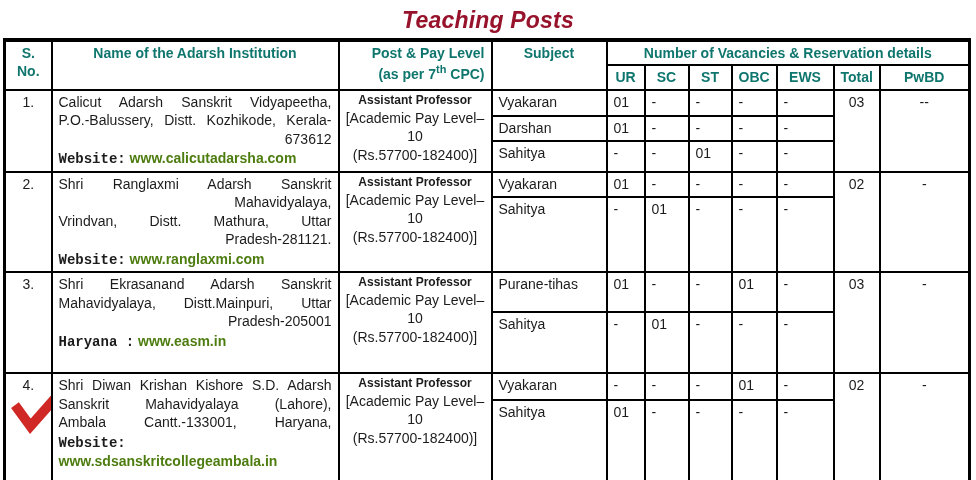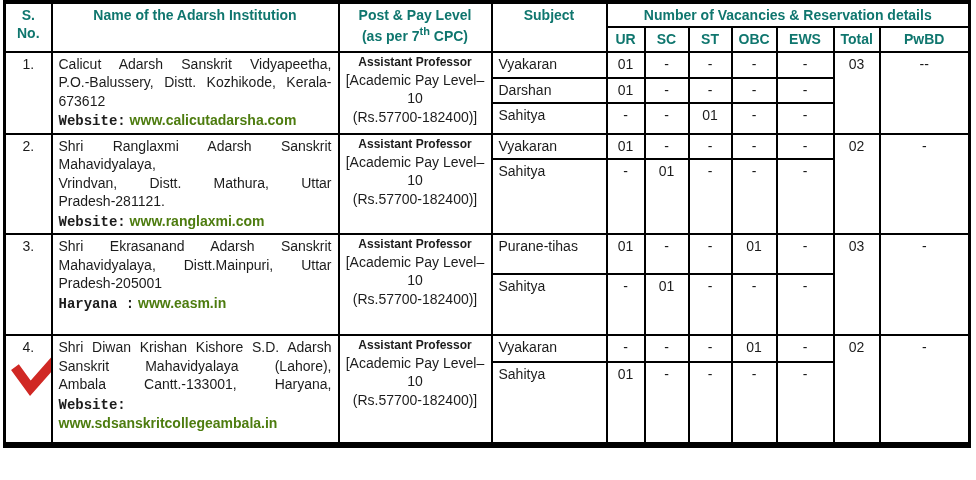--- a/index.html
+++ b/index.html
@@ -40,48 +40,49 @@
   }
   th{font-size:14.5px;font-weight:bold;color:#0f766e;padding:2px 2px;}
   .hrA{height:23px}
   .hrB{height:20px}
   .r1a{height:26px}.r1b{height:21px}.r1c{height:31px}
   .r2a{height:24px}.r2b{height:73px}
   .r3a{height:40px}.r3b{height:61px}
   .r4a{height:27px}.r4b{height:83px}
   .sno{text-align:center;padding-top:3px;position:relative;overflow:visible;}
   .namecell{padding:3px 7px;}
-  .nl{display:block;}
+  .nl{display:block;text-align:right;}
   .nl.j{text-align:justify;text-align-last:justify;}
   .wline{display:block;text-align:left;margin-top:1px;}
   .wlabel{font-weight:bold;color:#1c1c1c;font-family:Liberation Mono, monospace;}
   .wlink{font-weight:bold;color:#4d7c0f;text-decoration:none;cursor:pointer;}
   .postcell{text-align:center;font-size:13.5px;padding:3px 4px;line-height:1.36;}
   .post-title{font-weight:bold;font-size:12px;display:block;}
   .post-sub{display:block;}
   .subj{padding-left:8px;padding-top:3px;}
-  .num{text-align:center;padding:3px 1px;}
+  .num{padding:3px 1px;}
   .totalcell{text-align:center;vertical-align:middle;padding:0 1px;border-radius:20px;}
   .pwbdcell{text-align:center;vertical-align:top;padding-top:3px;}
   .vhead{text-align:center;vertical-align:middle;}
   .checkmark{
     position:absolute;
     left:3px;top:7px;
     width:62px;height:52px;
     overflow:visible;
     z-index:5;
     pointer-events:none;
   }
   sup{font-size:11px;}
 </style>
 </head>
 <body>
 
 <div class="page">
 
+  <div class="title">Teaching Posts</div>
 
   <table class="vac">
     <colgroup>
       <col style="width:47px">
         <col style="width:287px">
         <col style="width:153px">
         <col style="width:115px">
       <col style="width:38px">
         <col style="width:44px">
         <col style="width:43px">

